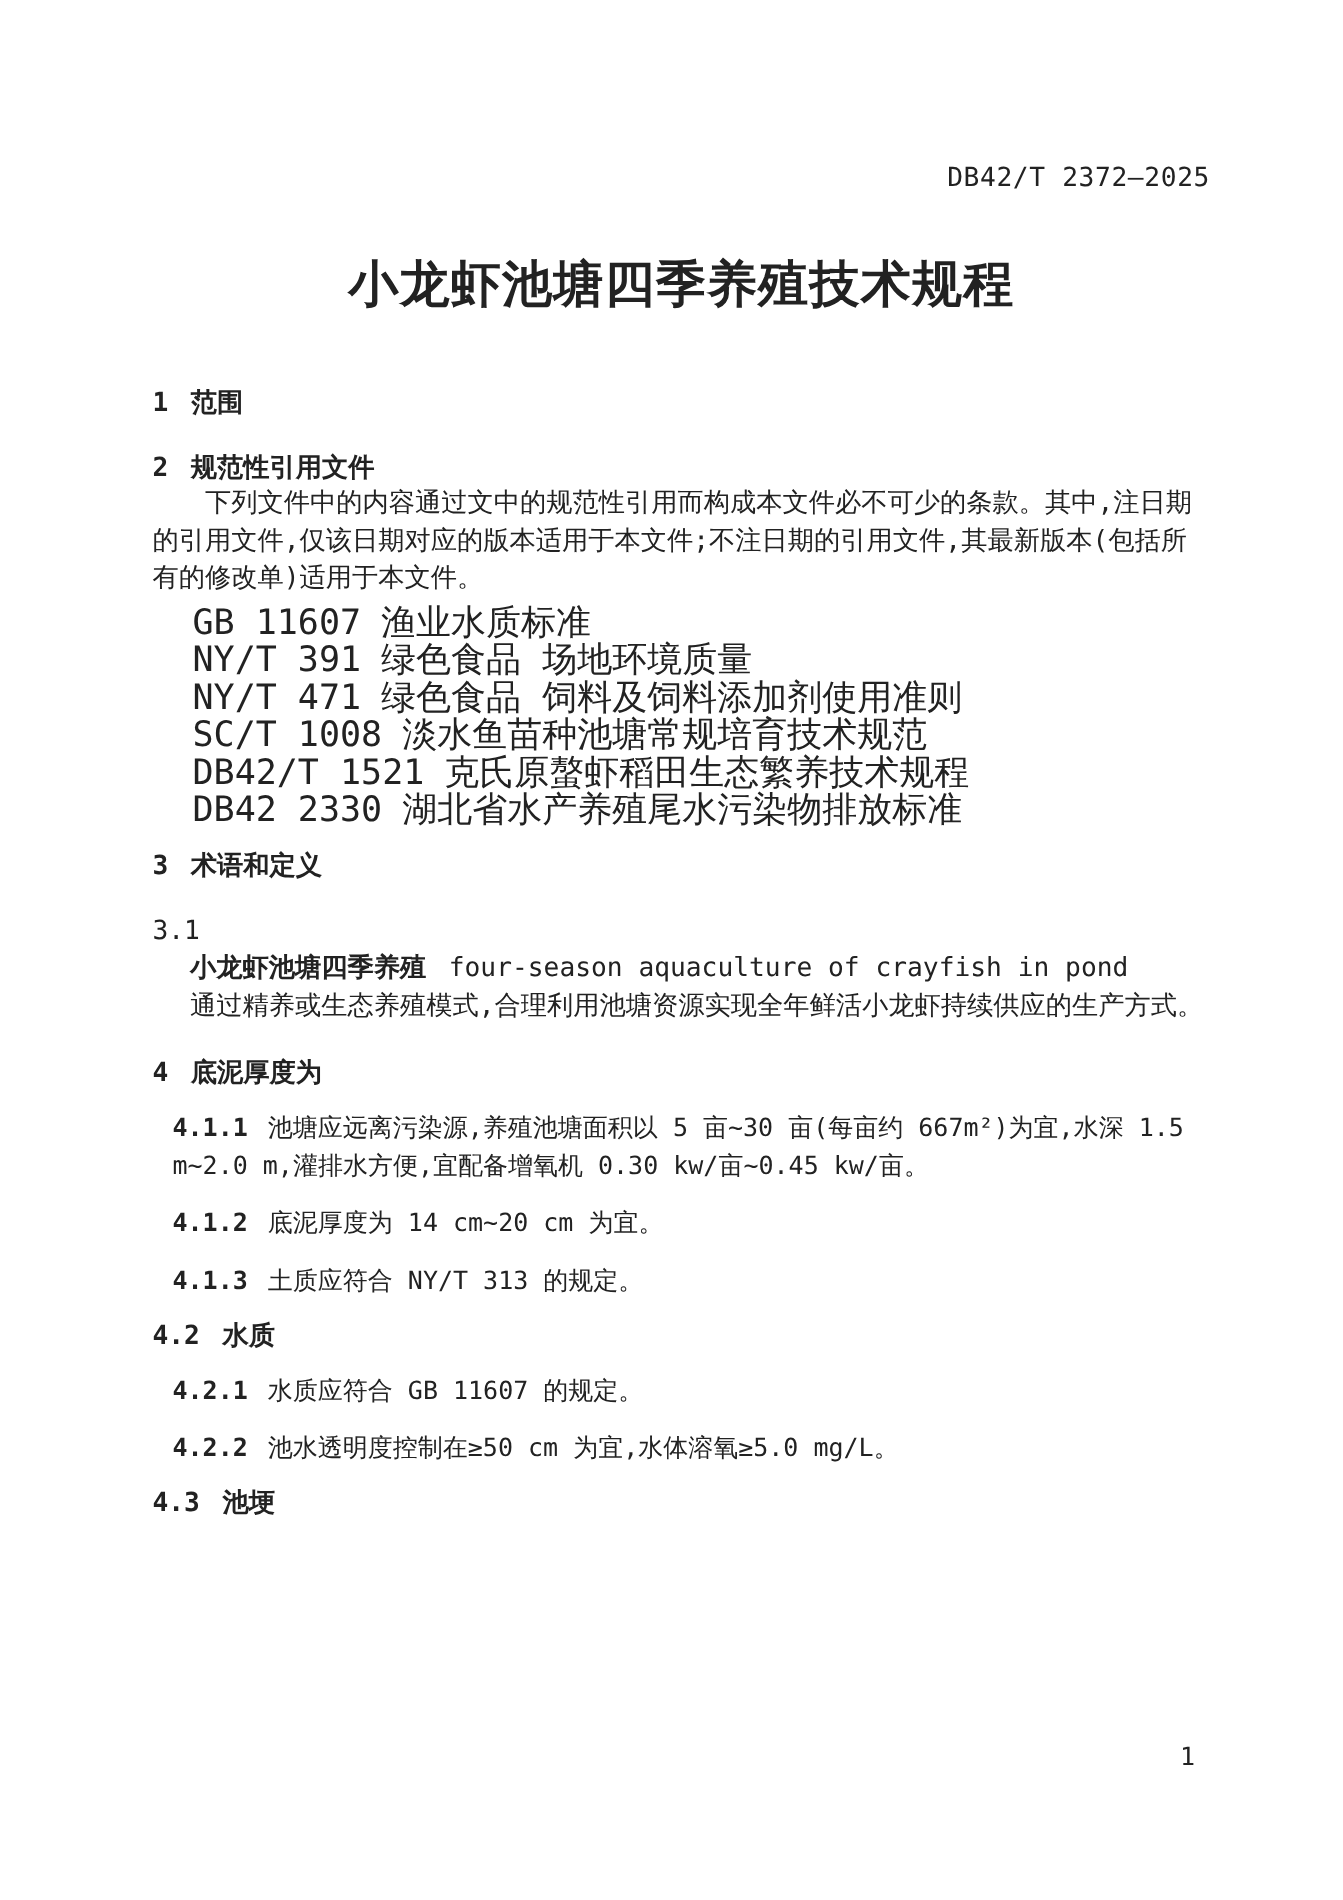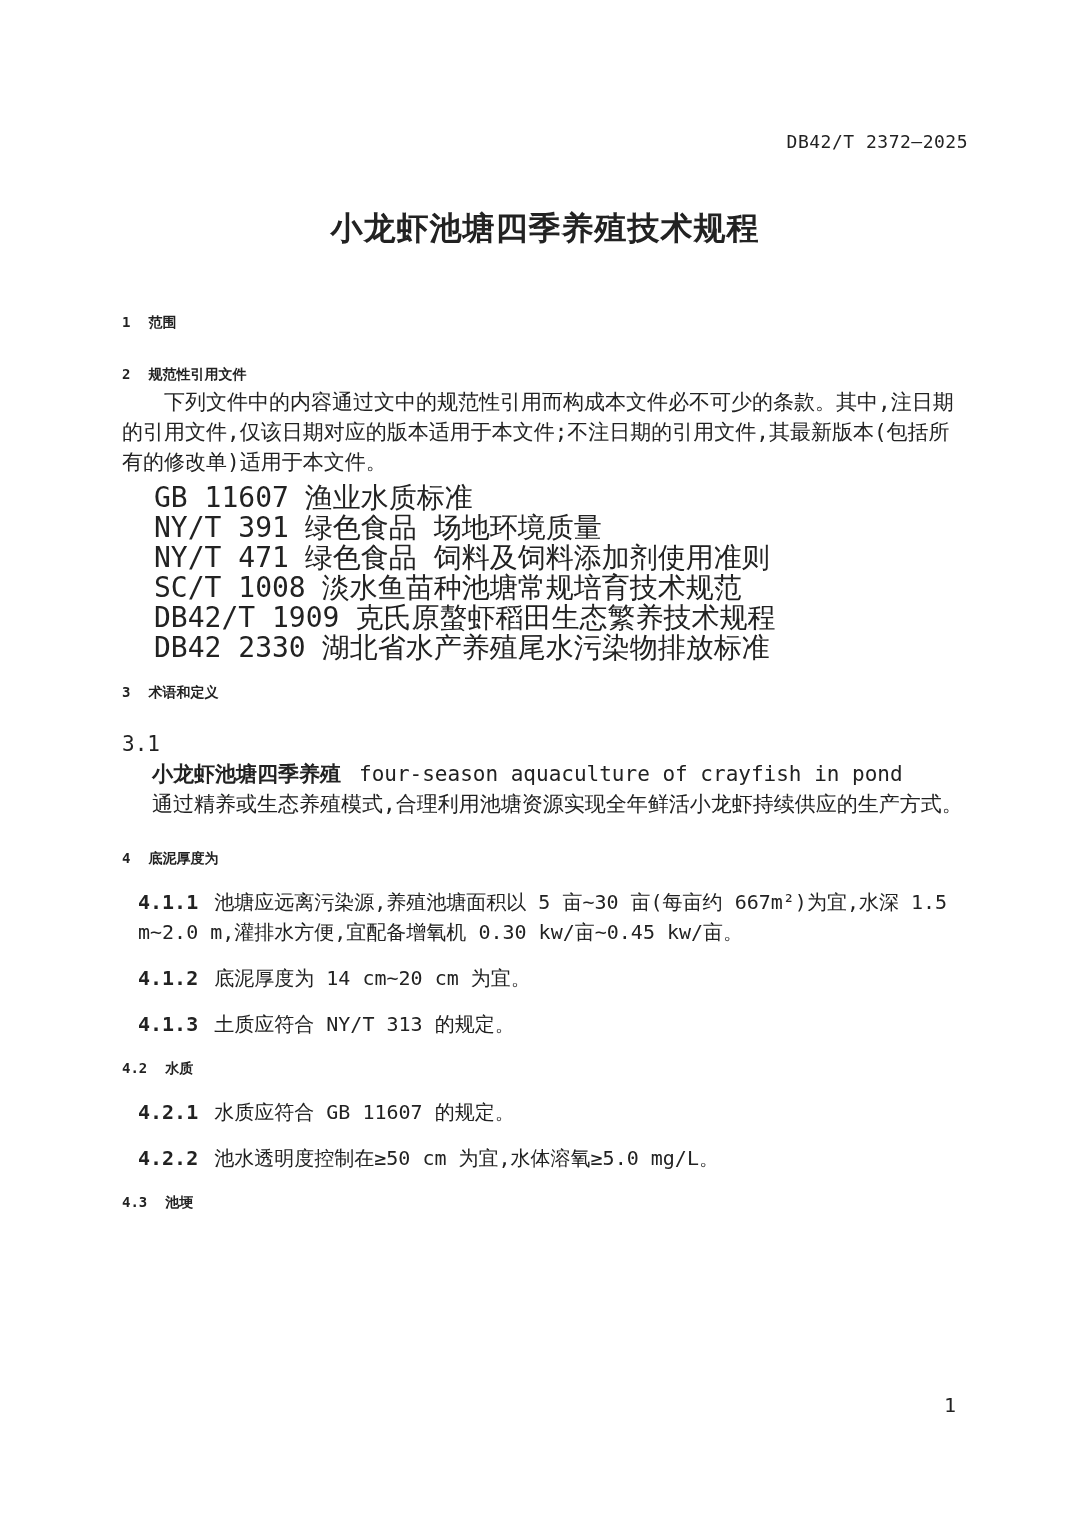--- a/index.html
+++ b/index.html
@@ -14,34 +14,34 @@
     background: #ffffff;
     color: #222222;
     font-family: "DejaVu Sans Mono", "Liberation Mono", sans-serif;
     box-sizing: border-box;
     padding: 0 106px 0 122px;
     overflow: hidden;
   }
   .doc-code {
     padding-top: 131px;
     text-align: right;
-    font-size: 18px;
+    font-size: 21px;
     line-height: 22px;
     letter-spacing: 0.5px;
   }
   .doc-title {
     margin: 54px 0 0 0;
     text-align: center;
-    font-size: 32px;
+    font-size: 40px;
     line-height: 42px;
     font-weight: 700;
     letter-spacing: 1px;
   }
   .sec-heading {
-    font-size: 14px;
+    font-size: 21px;
     line-height: 26px;
     font-weight: 700;
   }
   .sec-heading .num { margin-right: 18px; }
   .mt-60 { margin-top: 60px; }
   .mt-28 { margin-top: 28px; }
   .mt-26 { margin-top: 26px; }
   .mt-24 { margin-top: 24px; }
   .mt-16 { margin-top: 16px; }
   .mt-14 { margin-top: 14px; }
@@ -95,21 +95,21 @@
 
   <div class="sec-heading mt-26">
     <span class="num">2</span><span>规范性引用文件</span>
   </div>
   <p class="para indent mt-26">下列文件中的内容通过文中的规范性引用而构成本文件必不可少的条款。其中,注日期的引用文件,仅该日期对应的版本适用于本文件;不注日期的引用文件,其最新版本(包括所有的修改单)适用于本文件。</p>
   <div class="refs mt-6">
     <p class="ref-line"><span class="ref-code">GB 11607</span><span>渔业水质标准</span></p>
     <p class="ref-line"><span class="ref-code">NY/T 391</span><span>绿色食品 场地环境质量</span></p>
     <p class="ref-line"><span class="ref-code">NY/T 471</span><span>绿色食品 饲料及饲料添加剂使用准则</span></p>
     <p class="ref-line"><span class="ref-code">SC/T 1008</span><span>淡水鱼苗种池塘常规培育技术规范</span></p>
-    <p class="ref-line"><span class="ref-code">DB42/T 1909</span><span>克氏原螯虾稻田生态繁养技术规程</span></p>
+    <p class="ref-line"><span class="ref-code">DB42/T 1521</span><span>克氏原螯虾稻田生态繁养技术规程</span></p>
     <p class="ref-line"><span class="ref-code">DB42 2330</span><span>湖北省水产养殖尾水污染物排放标准</span></p>
   </div>
 
   <div class="sec-heading mt-16">
     <span class="num">3</span><span>术语和定义</span>
   </div>
   <div class="mt-24">
     <p class="para">3.1</p>
     <p class="para term-line"><span class="term-cn">小龙虾池塘四季养殖</span><span class="term-en">four-season aquaculture of crayfish in pond</span></p>
     <p class="para term-def">通过精养或生态养殖模式,合理利用池塘资源实现全年鲜活小龙虾持续供应的生产方式。</p>

